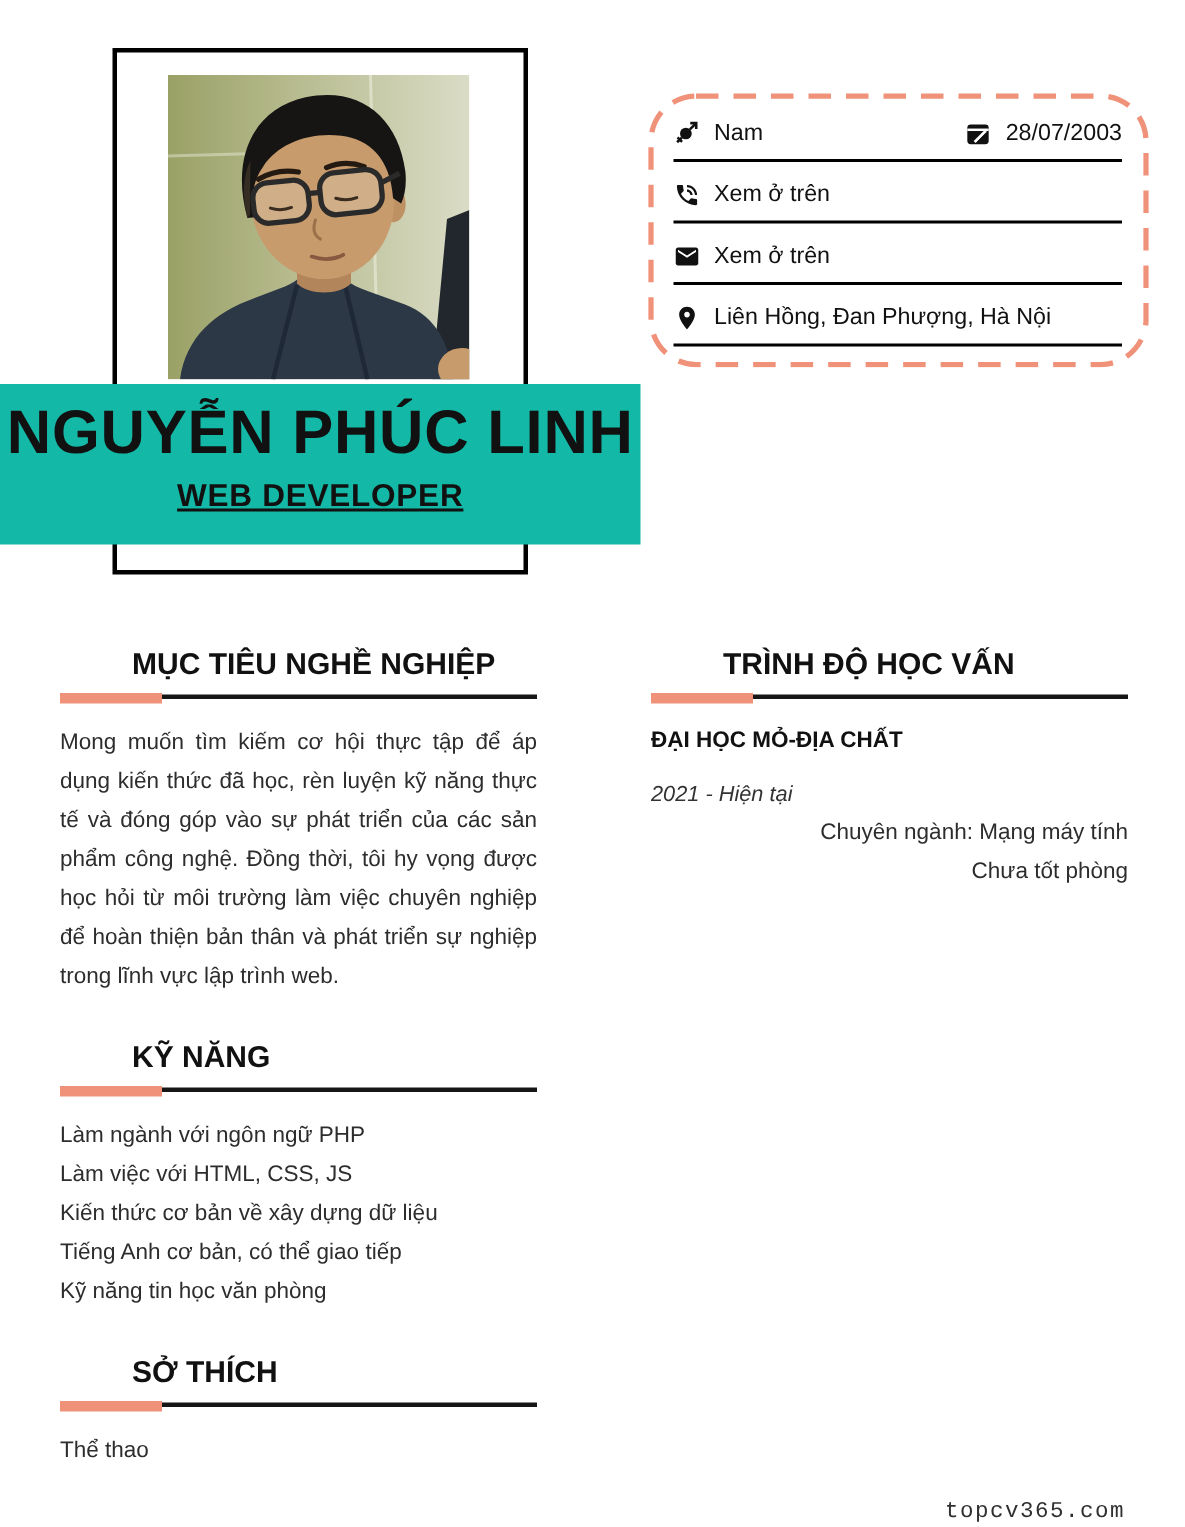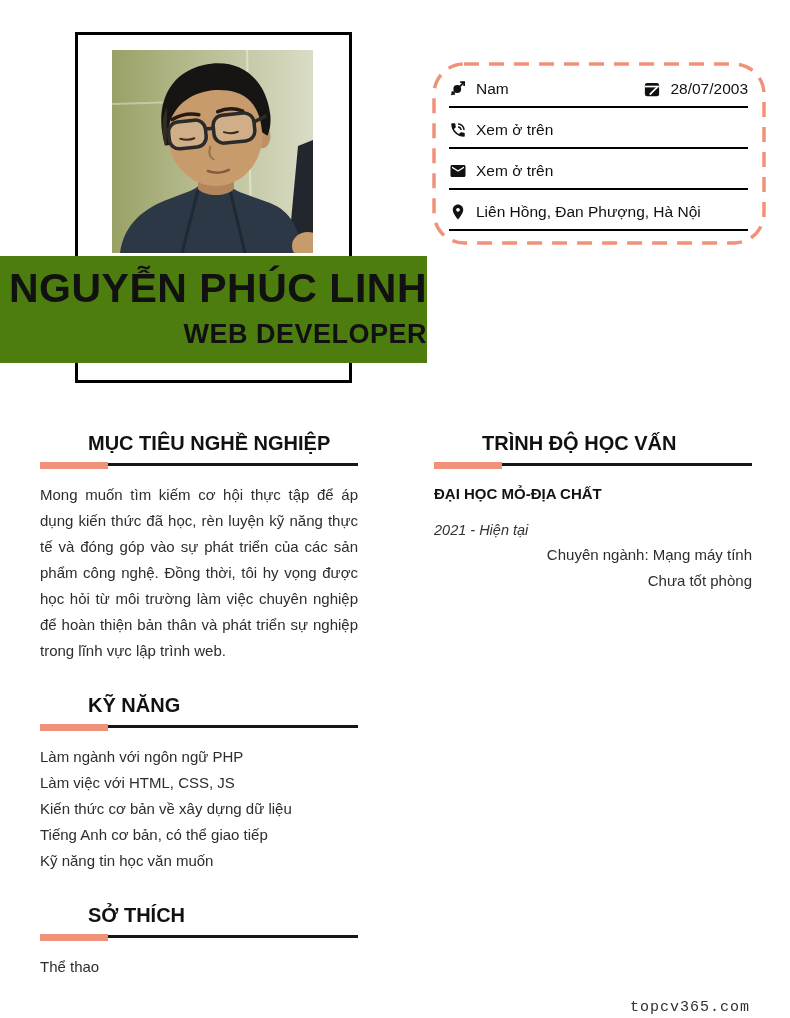--- a/index.html
+++ b/index.html
@@ -4,23 +4,23 @@
 <style>
   html,body{margin:0;padding:0;background:#ffffff;}
   .page{
     position:relative;width:790px;height:1018px;background:#ffffff;
     font-family:"Liberation Sans","DejaVu Sans",sans-serif;color:#111;
     overflow:hidden;
   }
   
   .photo-frame{position:absolute;left:75px;top:32px;width:271px;height:345px;border:3px solid #000;}
   .photo{position:absolute;left:112px;top:50px;width:201px;height:203px;overflow:hidden;}
-  .name-band{position:absolute;left:0;top:256px;width:427px;height:107px;background:#4d7c0f;text-align:right;}
+  .name-band{position:absolute;left:0;top:256px;width:427px;height:107px;background:#14b8a6;text-align:center;}
   .full-name{margin-top:8px;font-size:41px;font-weight:700;line-height:1.2;letter-spacing:.5px;white-space:nowrap;}
-  .job-title{margin-top:6px;font-size:27px;font-weight:700;letter-spacing:.5px;}
+  .job-title{margin-top:6px;font-size:21px;font-weight:700;letter-spacing:.5px;text-decoration:underline;}
   
   .contact-card{position:absolute;left:432px;top:62px;width:334px;height:183px;}
   .contact-border{position:absolute;left:0;top:0;}
   .contact-rows{position:absolute;left:17px;top:18px;width:299px;}
   .c-row{display:flex;align-items:flex-end;gap:9px;border-bottom:2.5px solid #000;
          padding-bottom:8px;margin-bottom:13px;font-size:15.5px;}
   .c-row.split{justify-content:space-between;}
   .c-pair{display:flex;align-items:center;gap:9px;}
   .c-icon{width:18px;height:18px;flex:0 0 18px;display:inline-block;}
   .c-icon svg{display:block;width:18px;height:18px;}
@@ -169,21 +169,21 @@
       <div class="sec-h">KỸ NĂNG</div>
       <div class="sec-line">
         <span class="black"></span>
           <span class="accent" style="background:#f0927a"></span>
       </div>
       <ul class="plain-list">
           <li>Làm ngành với ngôn ngữ PHP</li>
           <li>Làm việc với HTML, CSS, JS</li>
           <li>Kiến thức cơ bản về xây dựng dữ liệu</li>
           <li>Tiếng Anh cơ bản, có thể giao tiếp</li>
-          <li>Kỹ năng tin học văn muốn</li>
+          <li>Kỹ năng tin học văn phòng</li>
         </ul>
     </div>
 
     <div class="section">
       <div class="sec-h">SỞ THÍCH</div>
       <div class="sec-line">
         <span class="black"></span>
           <span class="accent" style="background:#f0927a"></span>
       </div>
       <ul class="plain-list">

